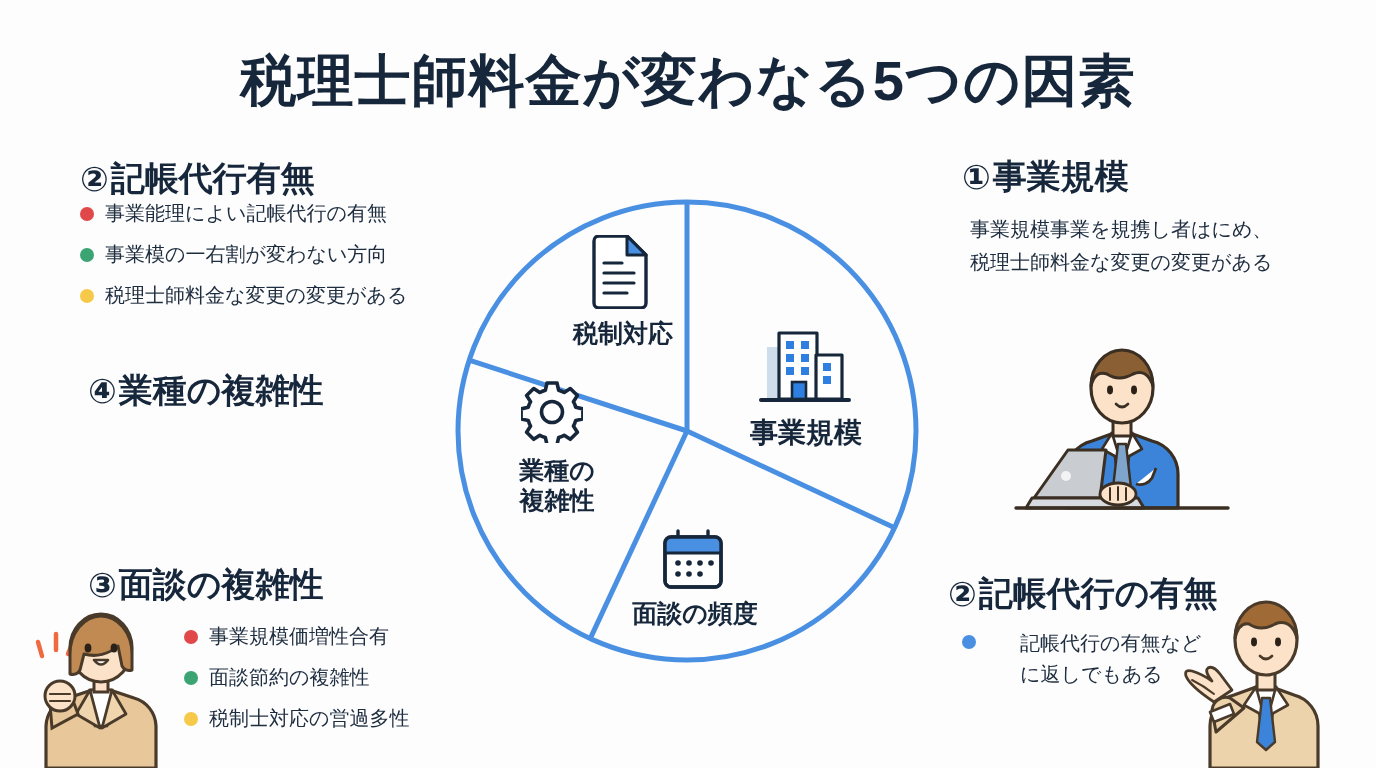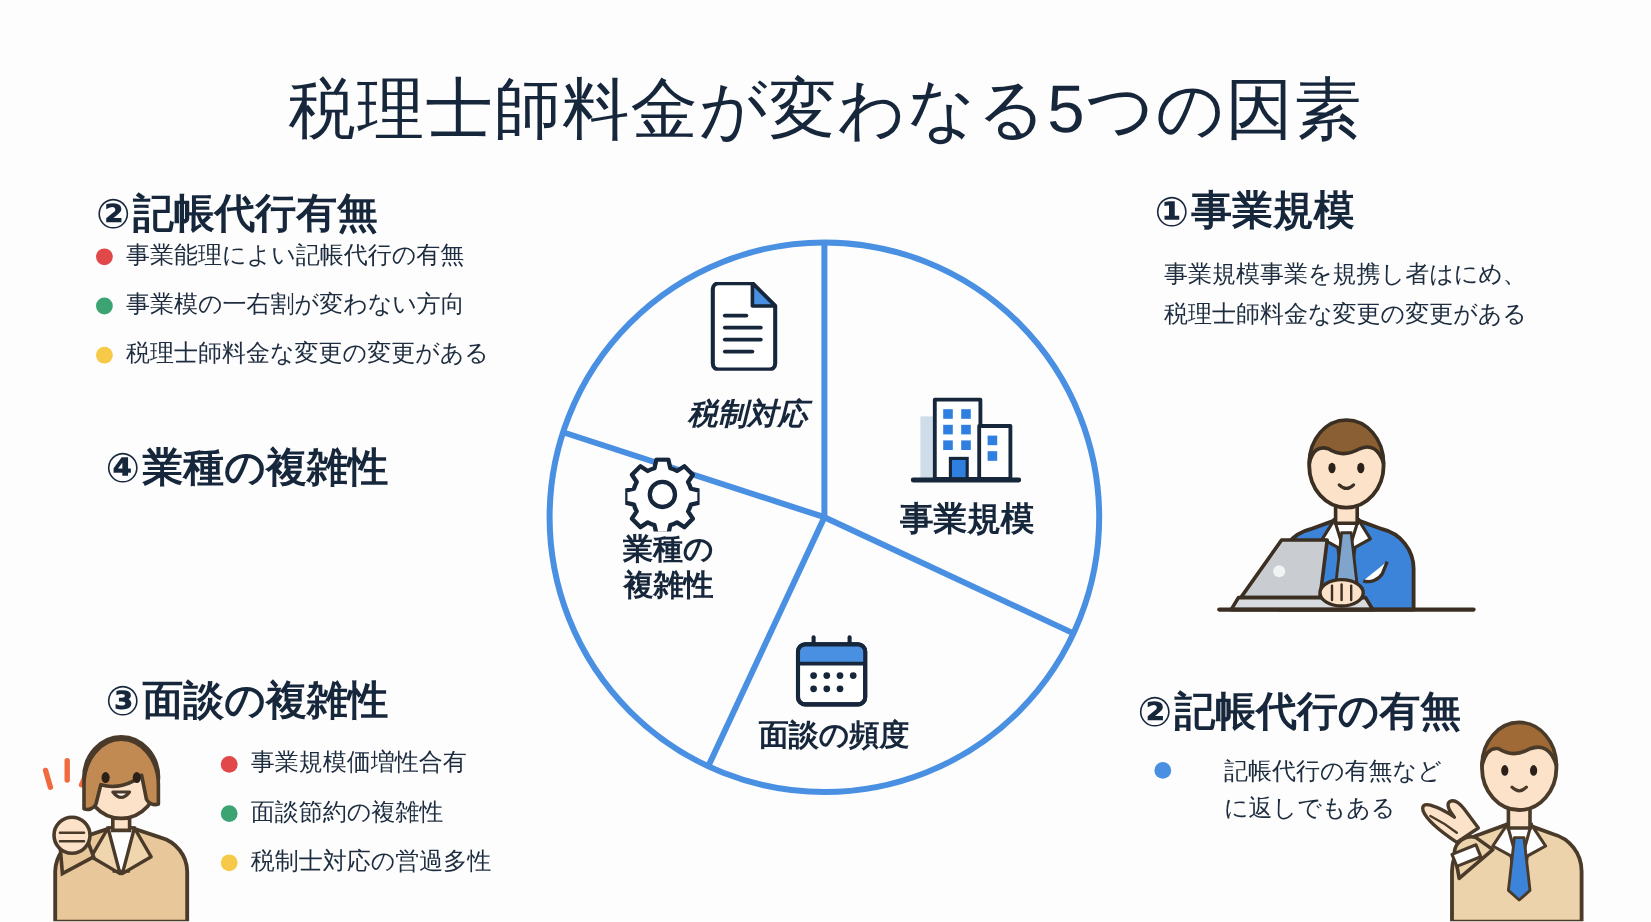--- a/index.html
+++ b/index.html
@@ -13,26 +13,26 @@
     position: relative;
     overflow: hidden;
     font-family: "Liberation Sans", "DejaVu Sans", sans-serif;
     color: #1b2a3d;
     background: #fdfdfd;
   }
 
   
   .title {
     position: absolute;
-    top: 54px;
+    top: 44px;
     left: 0;
     width: 100%;
     text-align: center;
     font-size: 56px;
-    font-weight: 400;
+    font-weight: 700;
     letter-spacing: 1px;
     color: #16263b;
     white-space: nowrap;
   }
 
   
   .block { position: absolute; }
   .block-head {
     font-size: 34px;
     font-weight: 800;
@@ -206,21 +206,21 @@
   <div class="seg-icon" style="left:134px; top:36px;">
     <svg width="62" height="74" viewBox="0 0 62 74">
       <path d="M5 6 a5 5 0 0 1 5-5 h28 l19 19 v48 a5 5 0 0 1 -5 5 h-42 a5 5 0 0 1 -5-5 z" fill="#ffffff" stroke="#16263b" stroke-width="3.4" stroke-linejoin="round"></path>
       <path d="M38 1 l19 19 h-19 z" fill="#4a90e2" stroke="#16263b" stroke-width="3" stroke-linejoin="round"></path>
       <line x1="15" y1="28" x2="33" y2="28" stroke="#16263b" stroke-width="3.2" stroke-linecap="round"></line>
       <line x1="15" y1="38" x2="45" y2="38" stroke="#16263b" stroke-width="3.2" stroke-linecap="round"></line>
       <line x1="15" y1="48" x2="45" y2="48" stroke="#16263b" stroke-width="3.2" stroke-linecap="round"></line>
       <line x1="15" y1="58" x2="38" y2="58" stroke="#16263b" stroke-width="3.2" stroke-linecap="round"></line>
     </svg>
   </div>
-  <div class="seg-label" style="left:108px; top:132px; width:120px;font-style:italic;">税制対応</div>
+  <div class="seg-label" style="left:108px; top:120px; width:120px;">税制対応</div>
 
   <div class="seg-icon" style="left:304px; top:126px;">
     <svg width="92" height="84" viewBox="0 0 92 84">
       <rect x="8" y="22" width="18" height="52" fill="#cfdcea" stroke="none"></rect>
       <rect x="20" y="8" width="38" height="66" fill="#ffffff" stroke="#16263b" stroke-width="3.2" stroke-linejoin="round"></rect>
       <rect x="57" y="30" width="26" height="44" fill="#ffffff" stroke="#16263b" stroke-width="3.2" stroke-linejoin="round"></rect>
       <rect x="27" y="16" width="8" height="8" fill="#2f7fe0"></rect>
       <rect x="42" y="16" width="8" height="8" fill="#2f7fe0"></rect>
       <rect x="27" y="29" width="8" height="8" fill="#2f7fe0"></rect>
       <rect x="42" y="29" width="8" height="8" fill="#2f7fe0"></rect>
@@ -233,21 +233,21 @@
     </svg>
   </div>
   <div class="seg-label sz" style="left:276px; top:218px; width:150px;">事業規模</div>
 
   <div class="seg-icon" style="left:66px; top:182px;">
     <svg width="62" height="62" viewBox="0 0 62 62">
       <path d="M26 2 h10 l1.6 7.2 a22 22 0 0 1 5.6 2.3 l6.1-4 l7.1 7.1 l-4 6.1 a22 22 0 0 1 2.3 5.6 l7.2 1.6 v10 l-7.2 1.6 a22 22 0 0 1 -2.3 5.6 l4 6.1 l-7.1 7.1 l-6.1-4 a22 22 0 0 1 -5.6 2.3 l-1.6 7.2 h-10 l-1.6-7.2 a22 22 0 0 1 -5.6-2.3 l-6.1 4 l-7.1-7.1 l4-6.1 a22 22 0 0 1 -2.3-5.6 l-7.2-1.6 v-10 l7.2-1.6 a22 22 0 0 1 2.3-5.6 l-4-6.1 l7.1-7.1 l6.1 4 a22 22 0 0 1 5.6-2.3 z" transform="translate(0,0)" fill="#ffffff" stroke="#16263b" stroke-width="3.6" stroke-linejoin="round"></path>
       <circle cx="31" cy="31" r="10.5" fill="#ffffff" stroke="#16263b" stroke-width="3.6"></circle>
     </svg>
   </div>
-  <div class="seg-label" style="left:42px; top:244px; width:120px; line-height:1.2;">
+  <div class="seg-label" style="left:42px; top:256px; width:120px; line-height:1.2;">
     <div>業種の</div>
     <div>複雑性</div>
   </div>
 
   <div class="seg-icon" style="left:206px; top:330px;">
     <svg width="64" height="62" viewBox="0 0 64 62">
       <line x1="17" y1="2" x2="17" y2="13" stroke="#16263b" stroke-width="3.4" stroke-linecap="round"></line>
       <line x1="47" y1="2" x2="47" y2="13" stroke="#16263b" stroke-width="3.4" stroke-linecap="round"></line>
       <rect x="4" y="8" width="56" height="50" rx="6" fill="#ffffff" stroke="#16263b" stroke-width="3.4"></rect>
       <path d="M4 14 a6 6 0 0 1 6-6 h44 a6 6 0 0 1 6 6 v10 h-56 z" fill="#4a90e2"></path>

